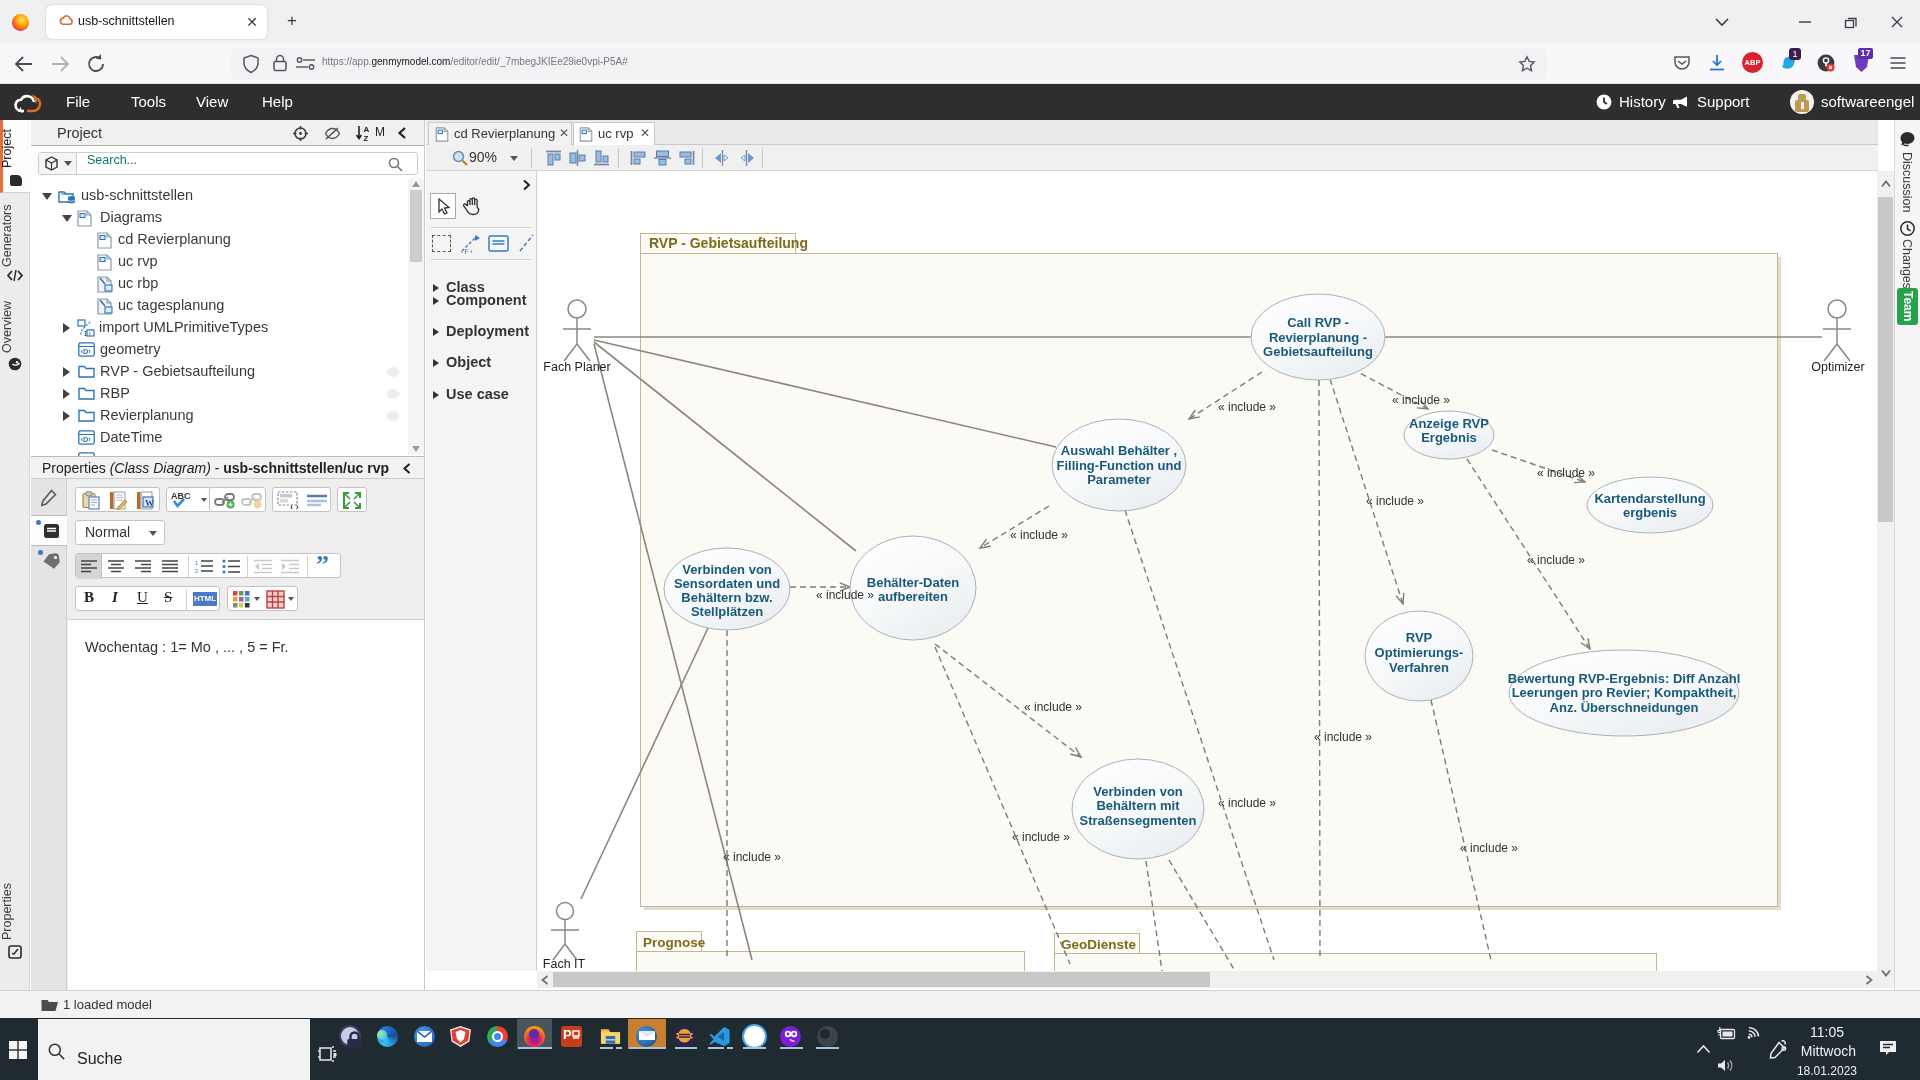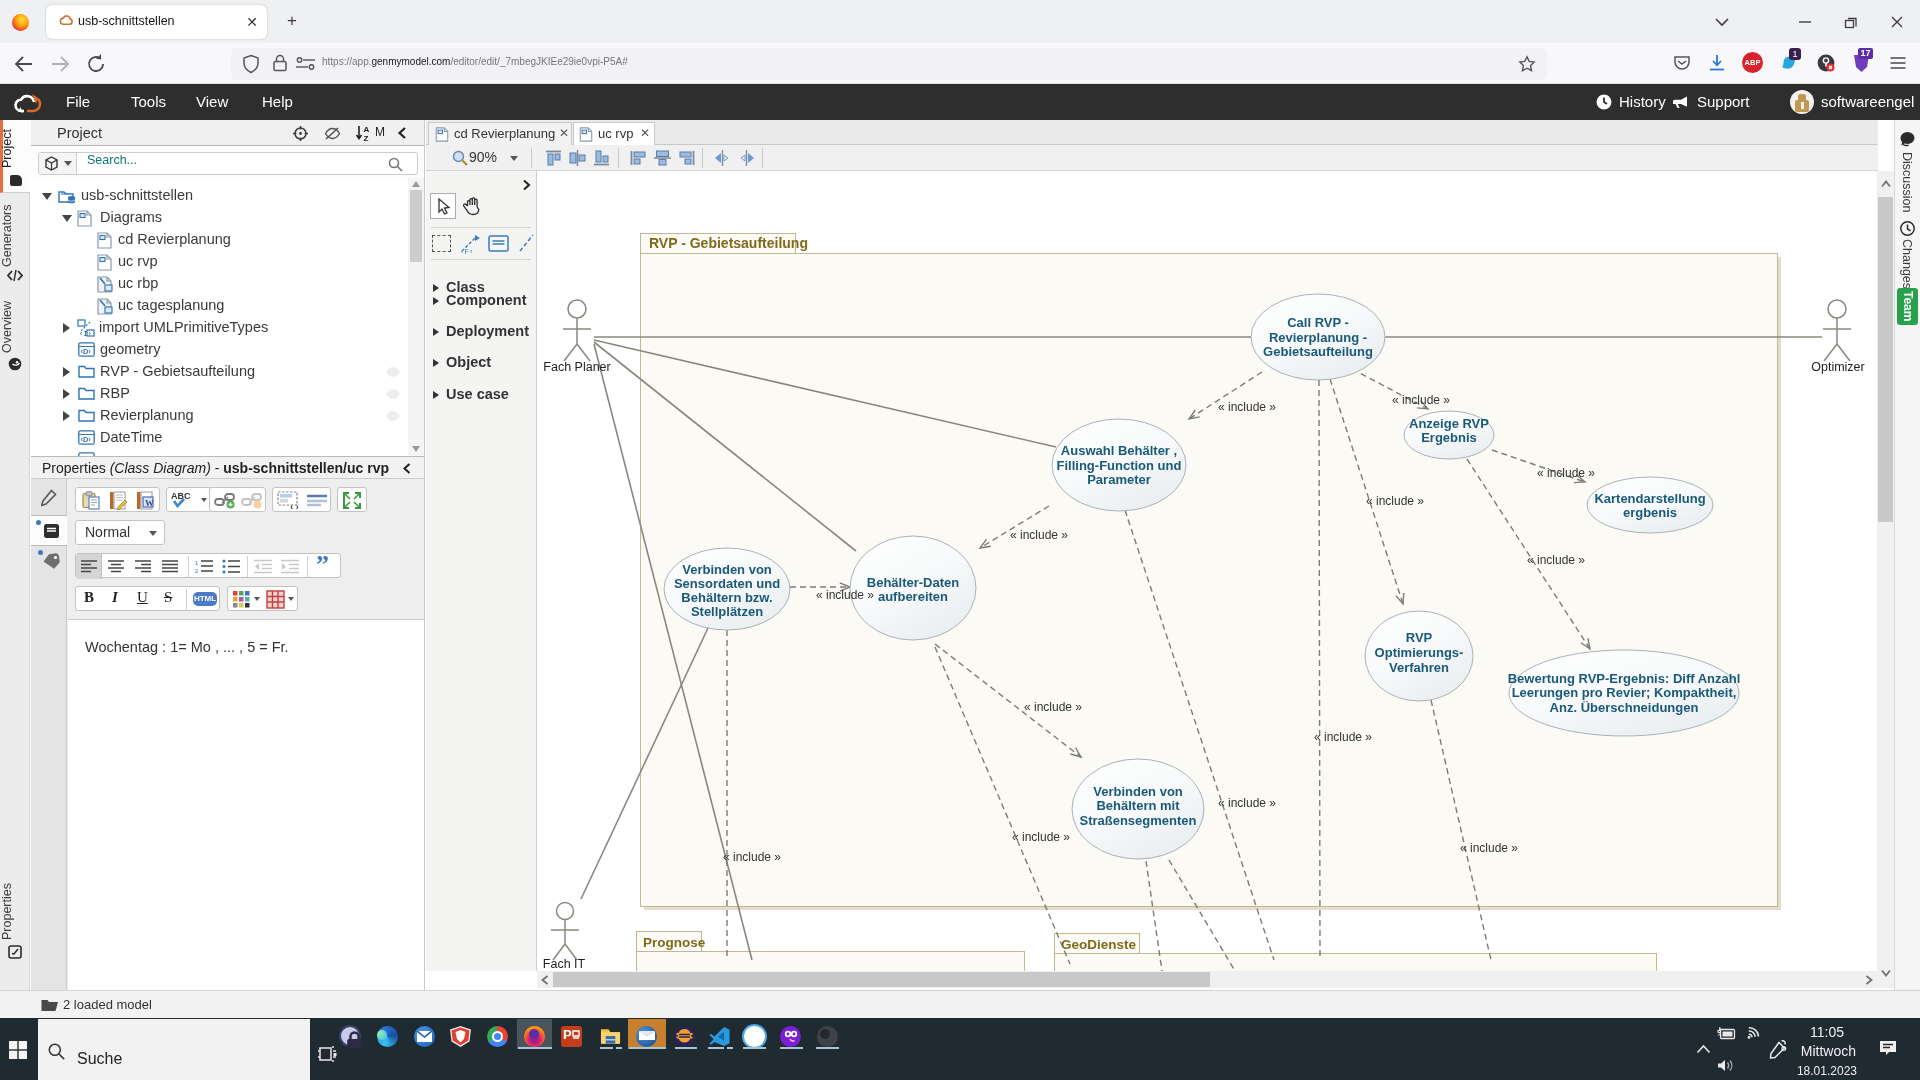--- a/index.html
+++ b/index.html
@@ -507,21 +507,21 @@
             </svg>
           <div class="abs" style="left:231px;top:2px;width:1px;height:21px;background:#d0d0d0;"></div>
           <span class="abs" style="left:240px;top:-4px;font-size:26px;color:#3a7abf;font-family:'Liberation Serif';font-weight:bold;">”</span>
         </div>
         <div class="ckbtn" style="left:7px;top:107px;width:145px;">
           <span class="abs" style="left:8px;top:2px;font-size:15px;font-weight:bold;color:#222;font-family:'Liberation Serif';">B</span>
           <span class="abs" style="left:36px;top:2px;font-size:15px;font-style:italic;font-weight:bold;color:#222;font-family:'Liberation Serif';">I</span>
           <span class="abs" style="left:61px;top:2px;font-size:15px;text-decoration:underline;color:#222;font-family:'Liberation Serif';">U</span>
           <span class="abs" style="left:88px;top:2px;font-size:15px;text-decoration:line-through;color:#222;font-family:'Liberation Serif';">S</span>
           <div class="abs" style="left:110px;top:2px;width:1px;height:21px;background:#d0d0d0;"></div>
-          <div class="abs" style="left:117px;top:5px;width:24px;height:14px;background:#4a7ac8;border-radius:5px;color:#fff;font-size:8px;font-weight:bold;text-align:center;line-height:14px;">HTML</div>
+          <div class="abs" style="left:117px;top:5px;width:24px;height:14px;background:#4a7ac8;border-radius:0;color:#fff;font-size:8px;font-weight:bold;text-align:center;line-height:14px;">HTML</div>
         </div>
         <div class="ckbtn" style="left:159px;top:107px;width:71px;">
           <svg class="abs" style="left:5px;top:4px" width="17" height="17" viewBox="0 0 17 17">
             <rect x="0" y="0" width="4.5" height="4.5" fill="#e04040"></rect>
               <rect x="6" y="0" width="4.5" height="4.5" fill="#50a850"></rect>
               <rect x="12" y="0" width="4.5" height="4.5" fill="#4a6ad0"></rect>
             <rect x="0" y="6" width="4.5" height="4.5" fill="#e8a030"></rect>
               <rect x="6" y="6" width="4.5" height="4.5" fill="#b050b0"></rect>
               <rect x="12" y="6" width="4.5" height="4.5" fill="#50b0b0"></rect>
             <rect x="0" y="12" width="4.5" height="4.5" fill="#888"></rect>
@@ -807,21 +807,21 @@
         <path d="M7.5 3.5V8l3 1.8" fill="none" stroke="#2b2b2b" stroke-width="1.5"></path>
       </svg>
     <div class="rtab" style="top:119px;height:52px;">Changes</div>
     <div id="teambtn">Team</div>
   </div>
   <div id="statusbar" class="abs">
     <svg class="abs" style="left:41px;top:7px" width="18" height="14" viewBox="0 0 18 14">
         <path d="M1 2h5.5L8 4h9l-2.5 9H1z" fill="#4a4a4a"></path>
         <path d="M1 2v11" stroke="#4a4a4a"></path>
       </svg>
-    <span class="abs" style="left:63px;top:6px;">2 loaded model</span>
+    <span class="abs" style="left:63px;top:6px;">1 loaded model</span>
   </div>
   <div id="taskbar" class="abs">
     <svg class="abs" style="left:9px;top:23px" width="18" height="18" viewBox="0 0 26 26">
         <rect x="0" y="0" width="12" height="12" fill="#f5f5f5"></rect>
         <rect x="14" y="0" width="12" height="12" fill="#f5f5f5"></rect>
         <rect x="0" y="14" width="12" height="12" fill="#f5f5f5"></rect>
         <rect x="14" y="14" width="12" height="12" fill="#f5f5f5"></rect>
       </svg>
     <div id="tsearch">
       <svg class="abs" style="left:10px;top:24px" width="17" height="17" viewBox="0 0 20 20">

